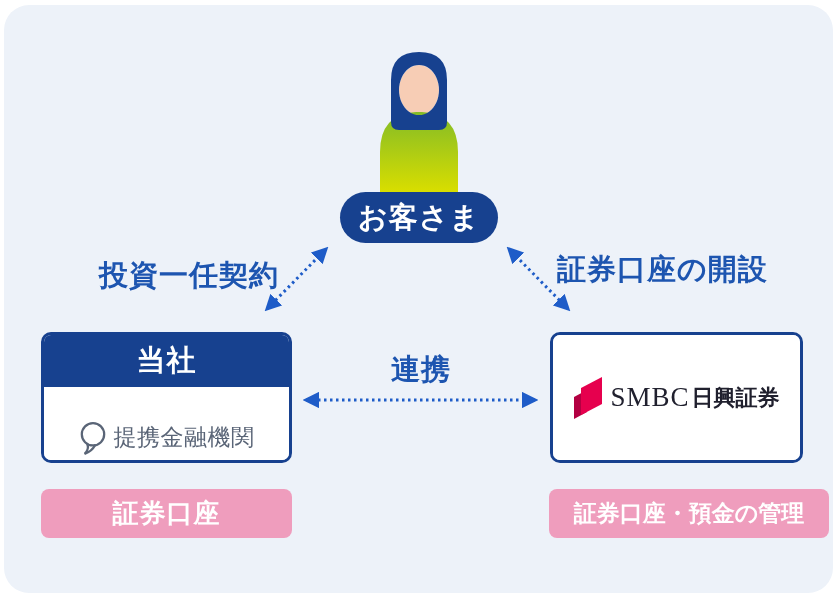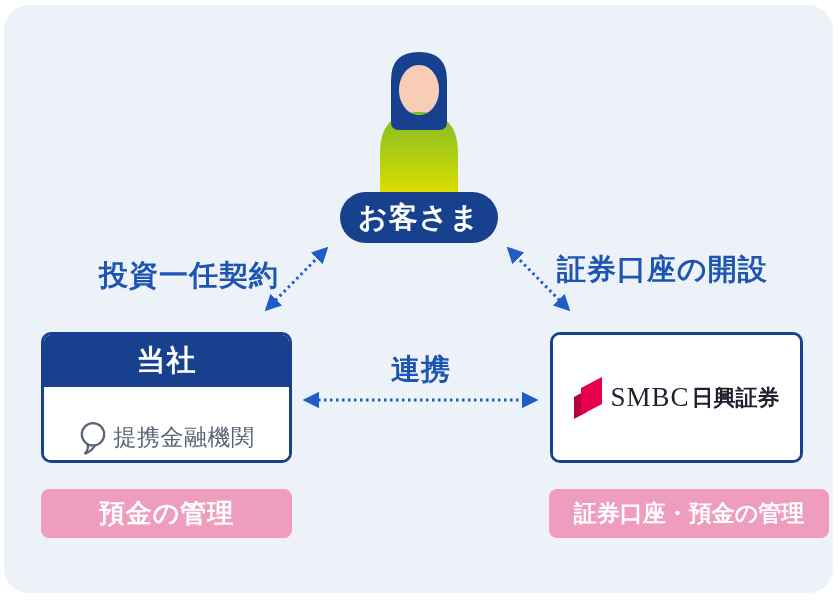--- a/index.html
+++ b/index.html
@@ -126,19 +126,19 @@
       <svg width="30" height="44" viewBox="0 0 30 44">
         <polygon points="1,43 1,21 14,14 14,36" fill="#B30042"></polygon>
         <polygon points="8,39 8,12 29,1 29,28" fill="#E6004E"></polygon>
       </svg>
       <span class="smbc-text-en">SMBC</span>
       <span class="smbc-text-jp" style="margin-left:-5px;">日興証券</span>
     </div>
   </div>
 
   <div class="abs role-badge role-left">
-    <span>預金の管理</span>
+    <span>証券口座</span>
   </div>
   <div class="abs role-badge role-right">
     <span>証券口座・預金の管理</span>
   </div>
 
 </div>
 
 </body></html>

